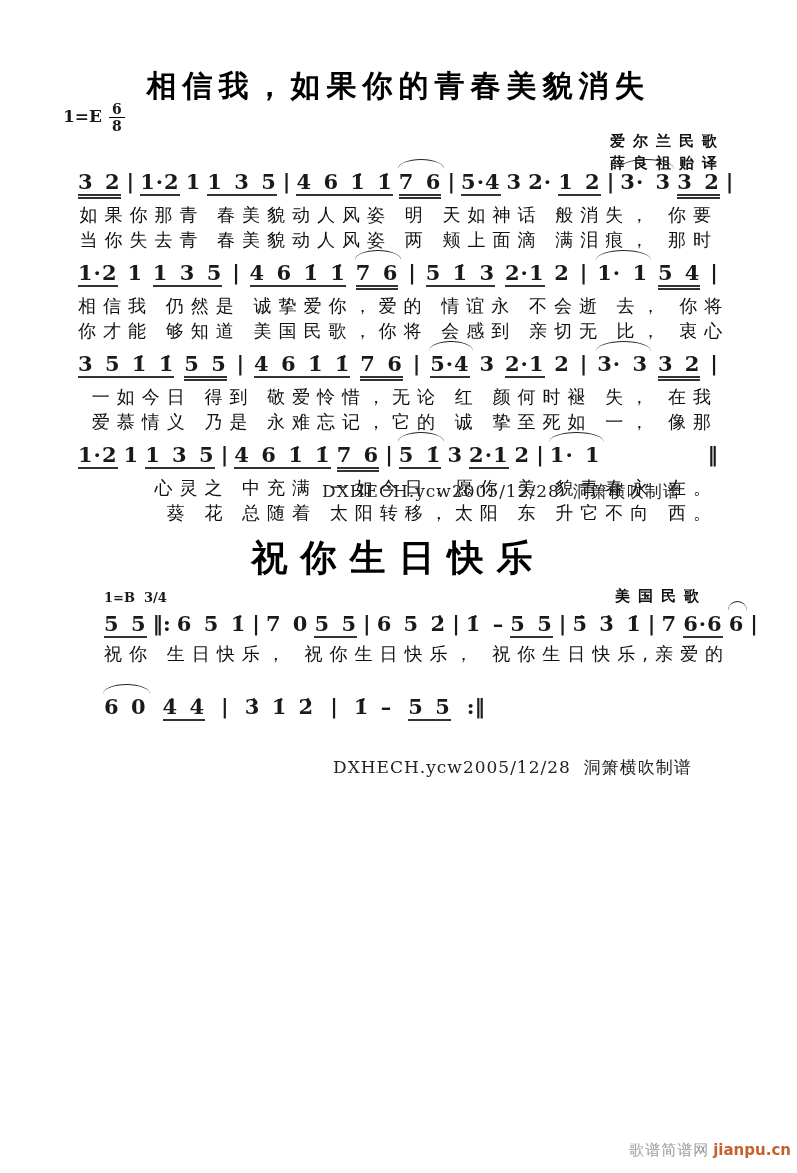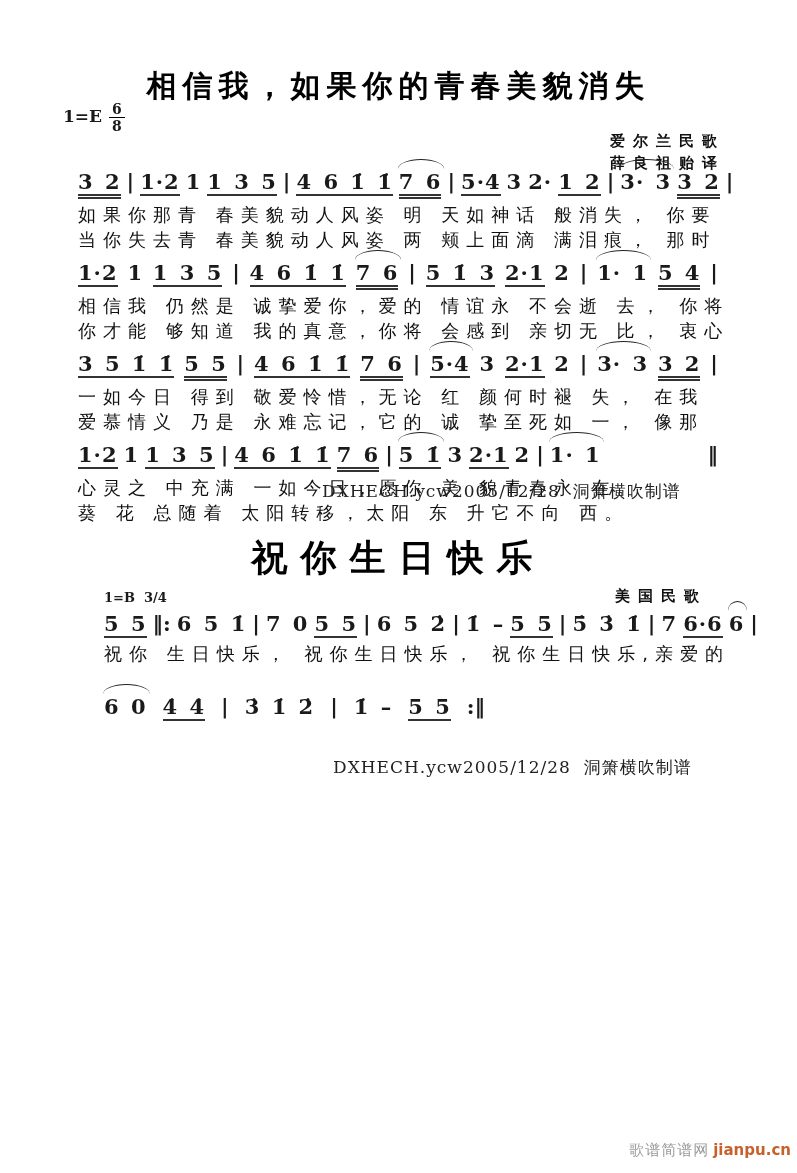--- a/index.html
+++ b/index.html
@@ -26,21 +26,21 @@
   .meter .den { display:block; padding-top:1px; }
   
   .credits {
     position:absolute; font-family:"DejaVu Sans", sans-serif; font-weight:bold;
     font-size:15px; letter-spacing:8px; line-height:22px; color:#111;
   }
   #credits1 { top:130px; right:72px;margin-left:36px; }
   #credit2  { top:585px; right:90px; }
   
   .systems { position:absolute; }
-  #song1-systems { top:160px; left:78px;  width:640px; }
+  #song1-systems { top:160px; left:78px;  width:640px;text-align:right; }
   #song2-systems { top:600px; left:104px; width:612px; }
   .notes-line {
     display:flex; align-items:baseline; justify-content:space-between; gap:6px;
     font-size:21px; line-height:24px; font-weight:bold; padding-top:10px;
     margin-bottom:4px; white-space:pre;
   }
   .seg { position:relative; white-space:pre; word-spacing:3px; letter-spacing:1px; }
   .seg.u1 { border-bottom:2px solid #333; }
   .seg.u2 { border-bottom:5px double #333; }
   .seg.bar { font-weight:bold; letter-spacing:0; }
@@ -84,21 +84,21 @@
 
   <div class="systems" id="song1-systems">
       <div class="system">
         <div class="notes-line"><span class="seg u2">3 2</span><span class="seg bar">|</span><span class="seg u1">1·2</span><span class="seg">1</span><span class="seg u1">1 3 5</span><span class="seg bar">|</span><span class="seg u1">4 6 1̇ 1̇</span><span class="seg u2 arc">7 6</span><span class="seg bar">|</span><span class="seg u1">5·4</span><span class="seg">3</span><span class="seg">2·</span><span class="seg u1">1 2</span><span class="seg bar">|</span><span class="seg arc">3· 3</span><span class="seg u2">3 2</span><span class="seg bar">|</span></div>
         <div class="lyric-line">如果你那青 春美貌动人风姿 明 天如神话 般消失， 你要</div>
         <div class="lyric-line">当你失去青 春美貌动人风姿 两 颊上面滴 满泪痕， 那时</div>
       </div>
       <div class="system">
         <div class="notes-line"><span class="seg u1">1·2</span><span class="seg">1</span><span class="seg u1">1 3 5</span><span class="seg bar">|</span><span class="seg u1">4 6 1̇ 1̇</span><span class="seg u2 arc">7 6</span><span class="seg bar">|</span><span class="seg u1">5 1̇ 3</span><span class="seg u1">2·1</span><span class="seg">2</span><span class="seg bar">|</span><span class="seg arc">1· 1</span><span class="seg u2">5 4</span><span class="seg bar">|</span></div>
         <div class="lyric-line">相信我 仍然是 诚挚爱你，爱的 情谊永 不会逝 去， 你将</div>
-        <div class="lyric-line">你才能 够知道 我的真意，你将 会感到 亲切无 比， 衷心</div>
+        <div class="lyric-line">你才能 够知道 美国民歌，你将 会感到 亲切无 比， 衷心</div>
       </div>
       <div class="system">
         <div class="notes-line"><span class="seg u1">3 5 1̇ 1̇</span><span class="seg u2">5 5</span><span class="seg bar">|</span><span class="seg u1">4 6 1̇ 1̇</span><span class="seg u2">7 6</span><span class="seg bar">|</span><span class="seg u1 arc">5·4</span><span class="seg">3</span><span class="seg u1">2·1</span><span class="seg">2</span><span class="seg bar">|</span><span class="seg arc">3· 3</span><span class="seg u2">3 2</span><span class="seg bar">|</span></div>
         <div class="lyric-line">一如今日 得到 敬爱怜惜，无论 红 颜何时褪 失， 在我</div>
         <div class="lyric-line">爱慕情义 乃是 永难忘记，它的 诚 挚至死如 一， 像那</div>
       </div>
       <div class="system">
         <div class="notes-line"><span class="seg u1">1·2</span><span class="seg">1</span><span class="seg u1">1 3 5</span><span class="seg bar">|</span><span class="seg u1">4 6 1̇ 1̇</span><span class="seg u2">7 6</span><span class="seg bar">|</span><span class="seg u1 arc">5 1̇</span><span class="seg">3</span><span class="seg u1">2·1</span><span class="seg">2</span><span class="seg bar">|</span><span class="seg arc">1· 1</span><span class="seg bar end">‖</span></div>
         <div class="lyric-line">心灵之 中充满 一如今日，愿你 美 貌青春永 在。</div>
         <div class="lyric-line">葵 花 总随着 太阳转移，太阳 东 升它不向 西。</div>

